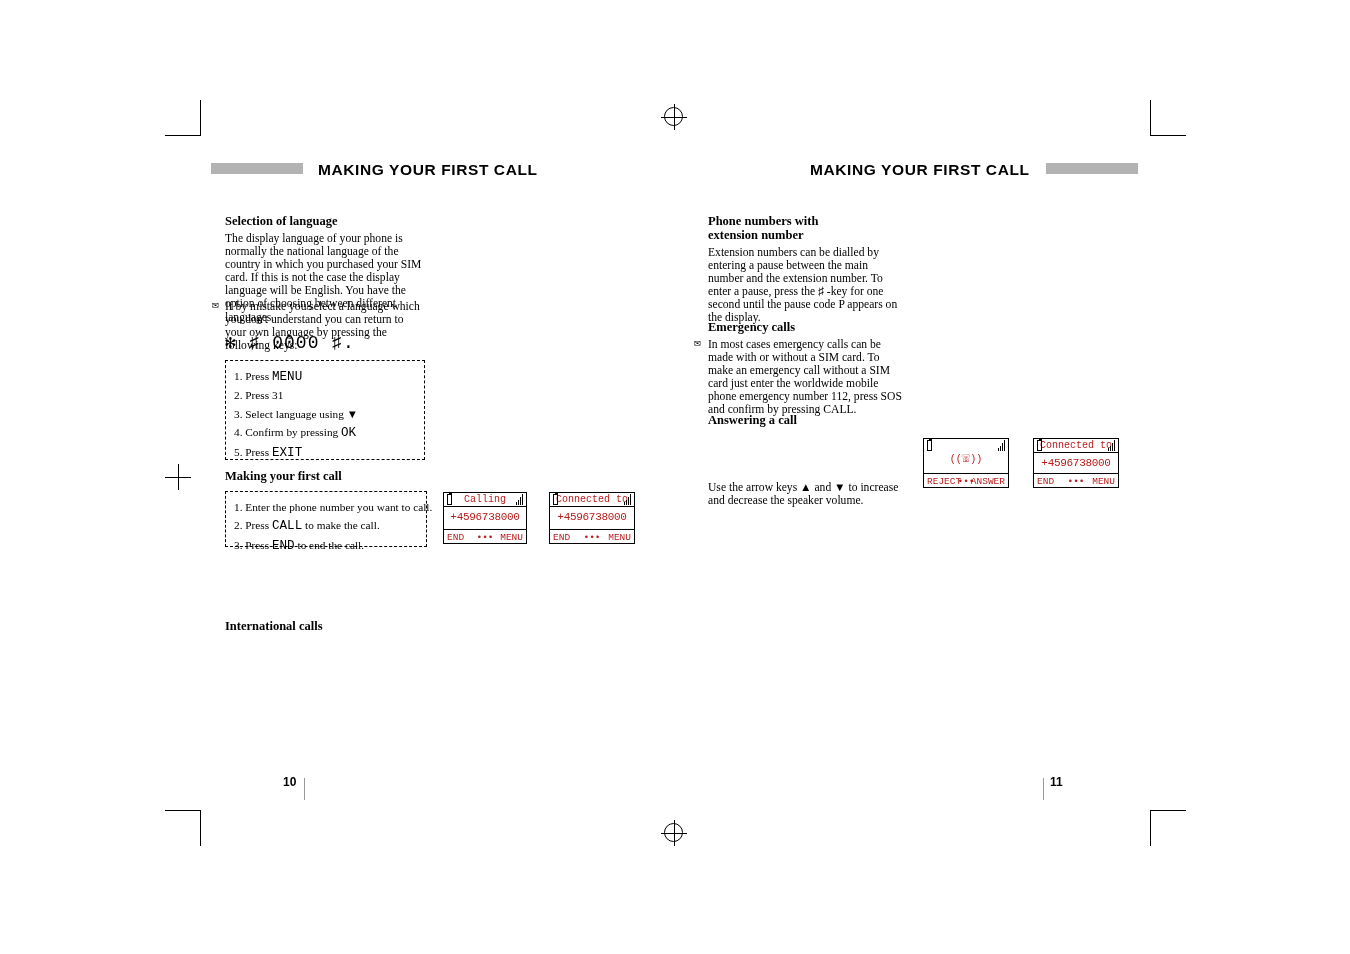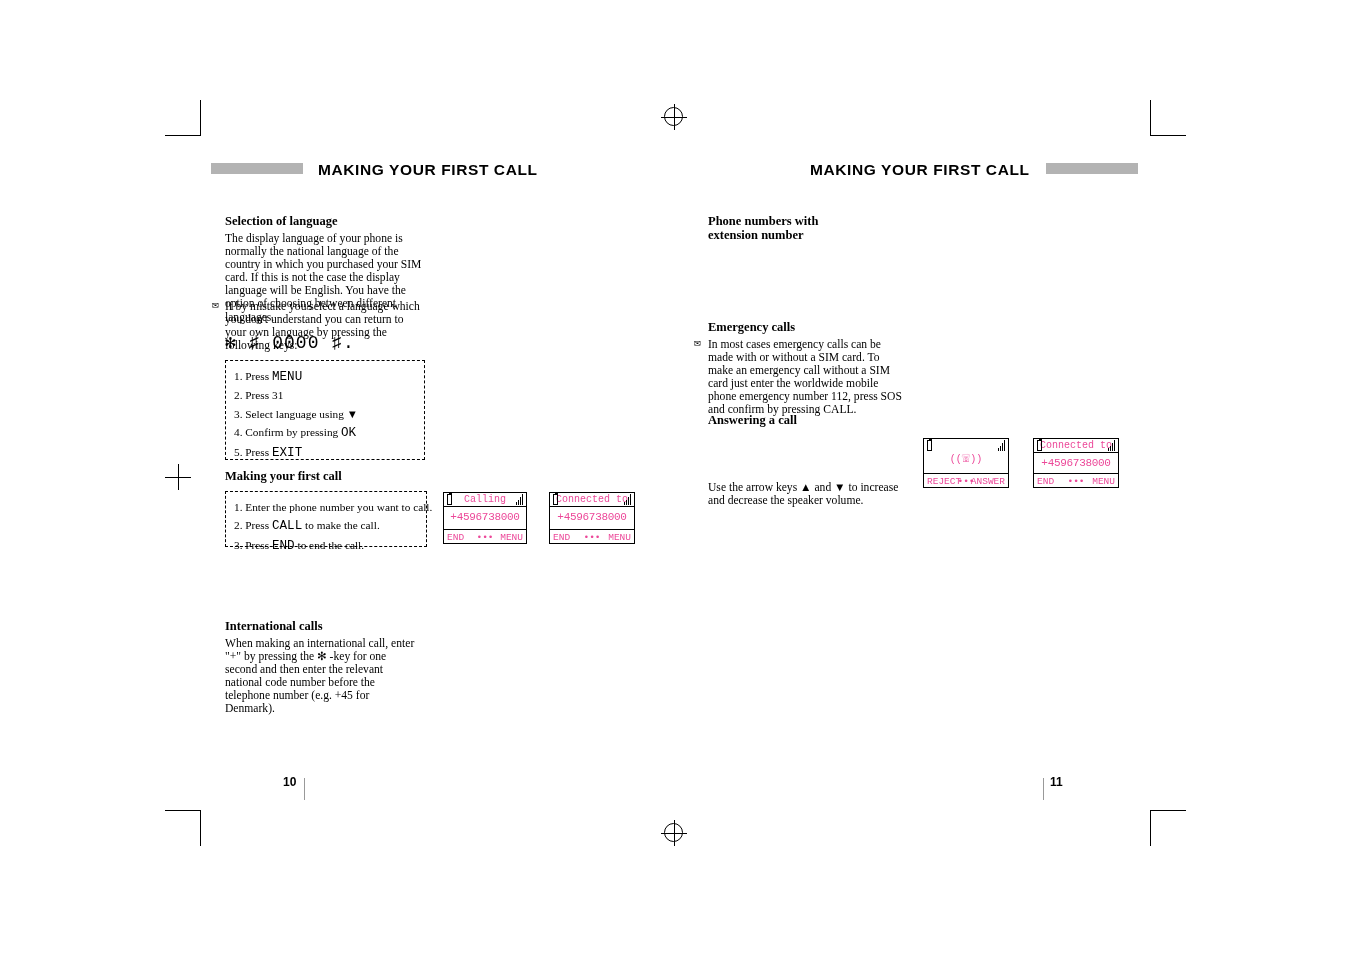--- a/index.html
+++ b/index.html
@@ -26,21 +26,21 @@
   .h3{position:absolute;font-weight:bold;font-size:12.5px;color:#000;line-height:14px;}
   .para{position:absolute;font-size:11.6px;line-height:13.1px;color:#000;text-align:left;}
   .mono{font-family:"Liberation Mono",monospace;}
 
   
   .stepbox{position:absolute;border:1px dashed #000;padding:6px 8px;box-sizing:border-box;}
   .stepbox .step{font-size:11.3px;line-height:18.4px;color:#000;white-space:nowrap;}
   .stepbox .step .mono{font-size:12.6px;letter-spacing:0px;}
 
   
-  .lcd{position:absolute;box-sizing:border-box;font-family:"Liberation Mono",monospace;color:#ec4899;}
+  .lcd{position:absolute;box-sizing:border-box;font-family:"Liberation Mono",monospace;color:#b91c1c;}
   .lcd .frame{position:absolute;left:0;top:0;right:0;bottom:0;border:1px solid #000;box-sizing:border-box;}
   .lcd .top{position:absolute;left:0;right:0;top:0;height:15px;border-bottom:1px solid #000;box-sizing:border-box;font-size:10px;text-align:center;line-height:15px;}
   .lcd .mid{position:absolute;left:0;right:0;top:15px;height:20px;font-size:11px;text-align:center;line-height:20px;letter-spacing:-0.3px;font-family:Liberation Mono, monospace;}
   .lcd .bot{position:absolute;left:0;right:0;bottom:0;height:15px;border-top:1px solid #000;box-sizing:border-box;font-size:9.5px;line-height:15px;padding-left:26px;}
   .lcd .bot .l{position:absolute;left:4px;}
   .lcd .bot .c{position:absolute;left:50%;transform:translateX(-50%);}
   .lcd .bot .r{position:absolute;right:4px;}
   .batt{position:absolute;left:4px;top:2px;width:5px;height:11px;border:1px solid #000;box-sizing:border-box;}
   .batt:before{content:"";position:absolute;left:1px;top:-2px;width:3px;height:1px;background:#000;}
   .sig{position:absolute;right:4px;top:2px;width:7px;height:11px;}
@@ -103,21 +103,20 @@
   <div class="h3" style="left:225px;top:469px;width:220px;">Making your first call</div>
 
   <div class="stepbox" style="left:225px;top:491px;width:202px;height:56px;">
     <div class="step"><span>1.</span> <span>Enter the phone number you want to call.</span></div>
     <div class="step"><span>2.</span> <span>Press </span><span class="mono">CALL</span><span> to make the call.</span></div>
     <div class="step"><span>3.</span> <span>Press </span><span class="mono">END</span><span> to end the call.</span></div>
   </div>
 
 
   <div class="h3" style="left:225px;top:619px;width:220px;">International calls</div>
-  <div class="para" style="left:225px;top:637px;width:196px;">When making an international call, enter "+" by pressing the ✻ -key for one second and then enter the relevant national code number before the telephone number (e.g. +45 for Denmark).</div>
 
   <div class="lcd" style="left:443px;top:492px;width:84px;height:52px;">
     <div class="frame"></div>
     <div class="top"><span>Calling</span></div>
     <div class="batt"></div>
     <div class="sig">
         <i style="left:0;height:3px;"></i>
         <i style="left:2px;height:5px;"></i>
         <i style="left:4px;height:8px;"></i>
         <i style="left:6px;height:11px;"></i>
@@ -146,20 +145,21 @@
       <span class="c">•••</span>
       <span class="r">MENU</span>
     </div>
   </div>
 
   <div class="pagenum" style="left:283px;top:775px;">10</div>
 
   <div class="h3" style="left:708px;top:214px;width:210px;white-space:pre-line;">Phone numbers with
 extension number</div>
 
+  <div class="para" style="left:708px;top:246px;width:190px;">Extension numbers can be dialled by entering a pause between the main number and the extension number. To enter a pause, press the ♯ -key for one second until the pause code P appears on the display.</div>
 
   <div class="h3" style="left:708px;top:320px;width:210px;">Emergency calls</div>
   <div class="bullet" style="left:694px;top:338px;width:10px;font-family:'Liberation Mono',monospace;">✉</div>
   <div class="para" style="left:708px;top:338px;width:194px;">In most cases emergency calls can be made with or without a SIM card. To make an emergency call without a SIM card just enter the worldwide mobile phone emergency number 112, press SOS and confirm by pressing CALL.</div>
 
   <div class="h3" style="left:708px;top:413px;width:210px;">Answering a call</div>
 
 
   <div class="para" style="left:708px;top:481px;width:192px;">Use the arrow keys ▲ and ▼ to increase and decrease the speaker volume.</div>
 

